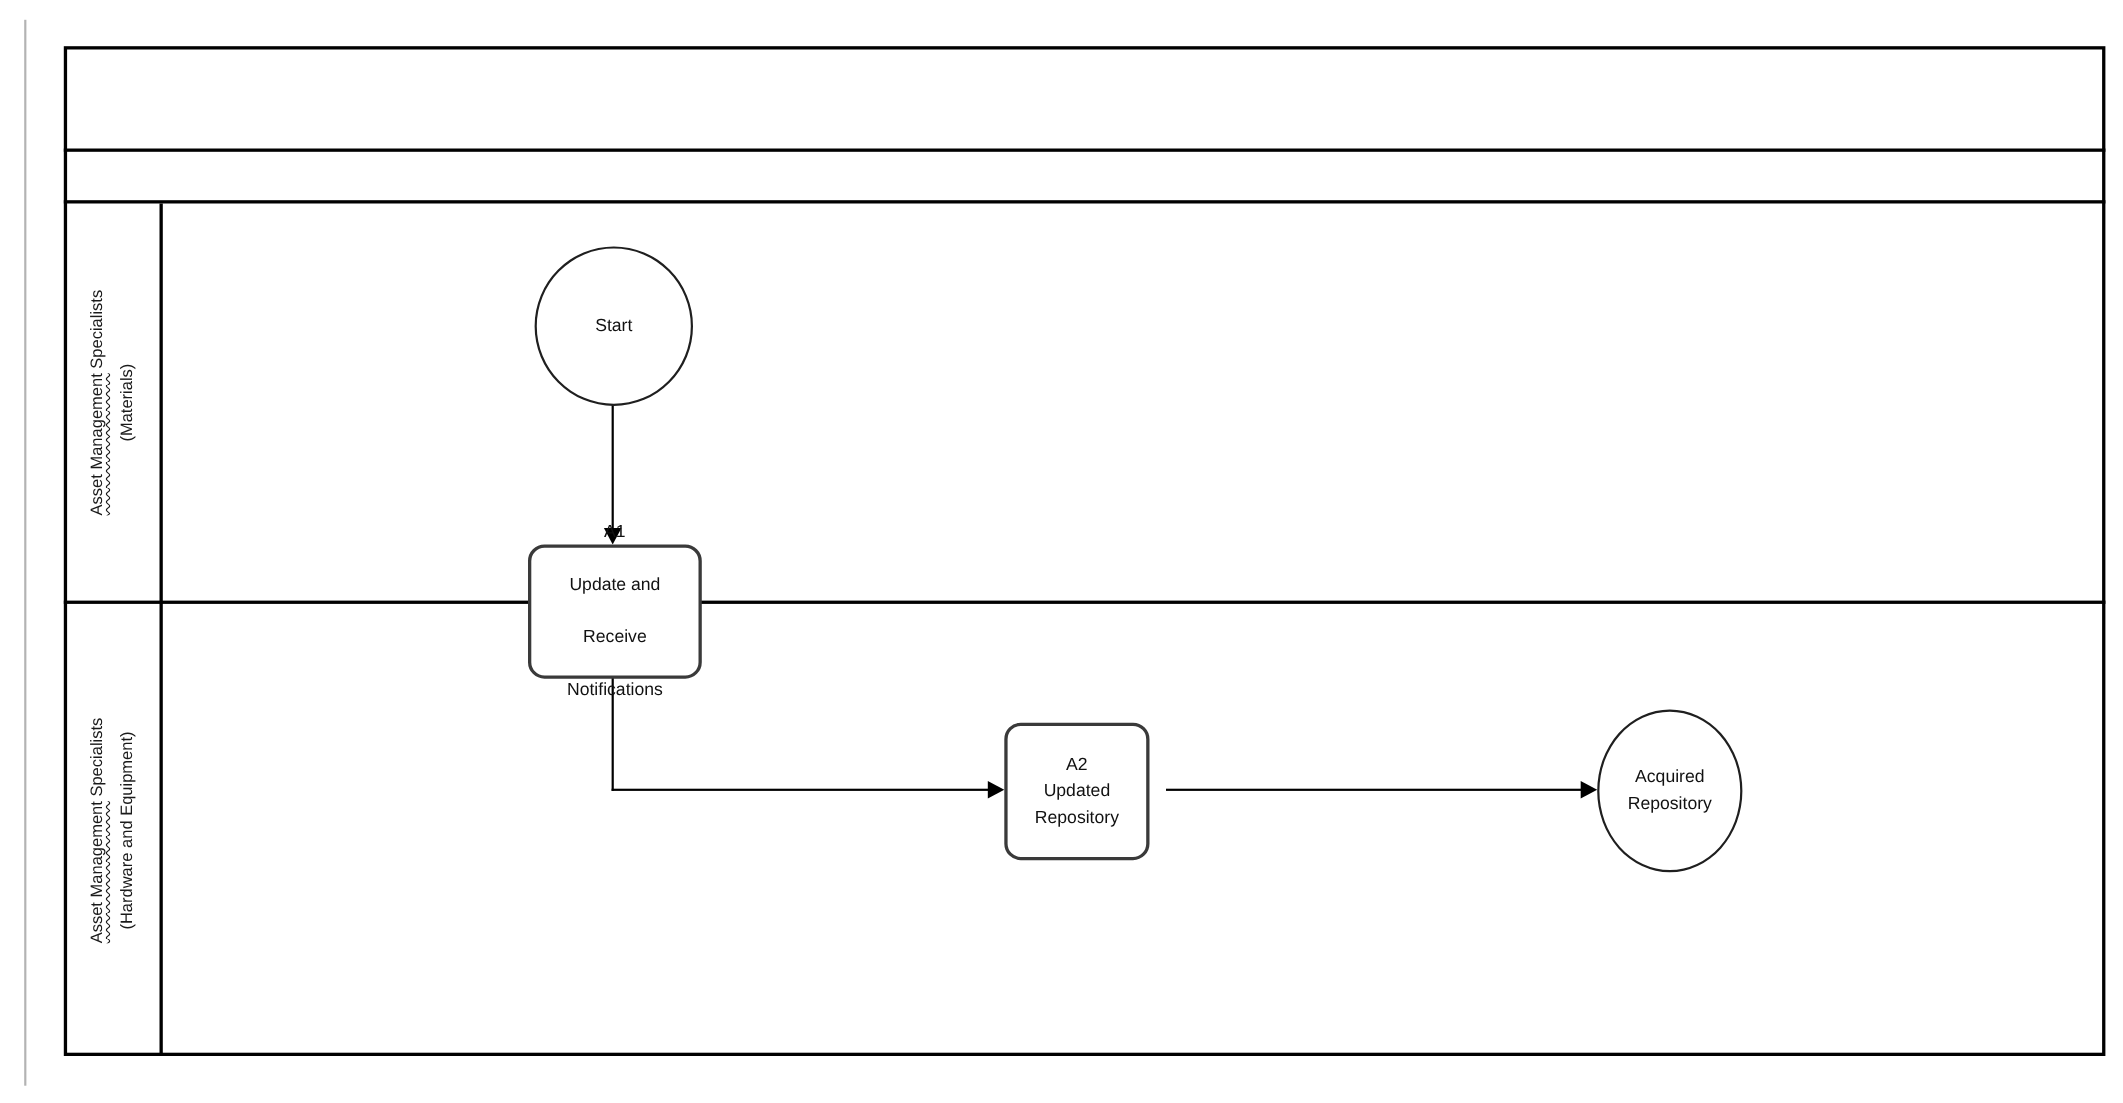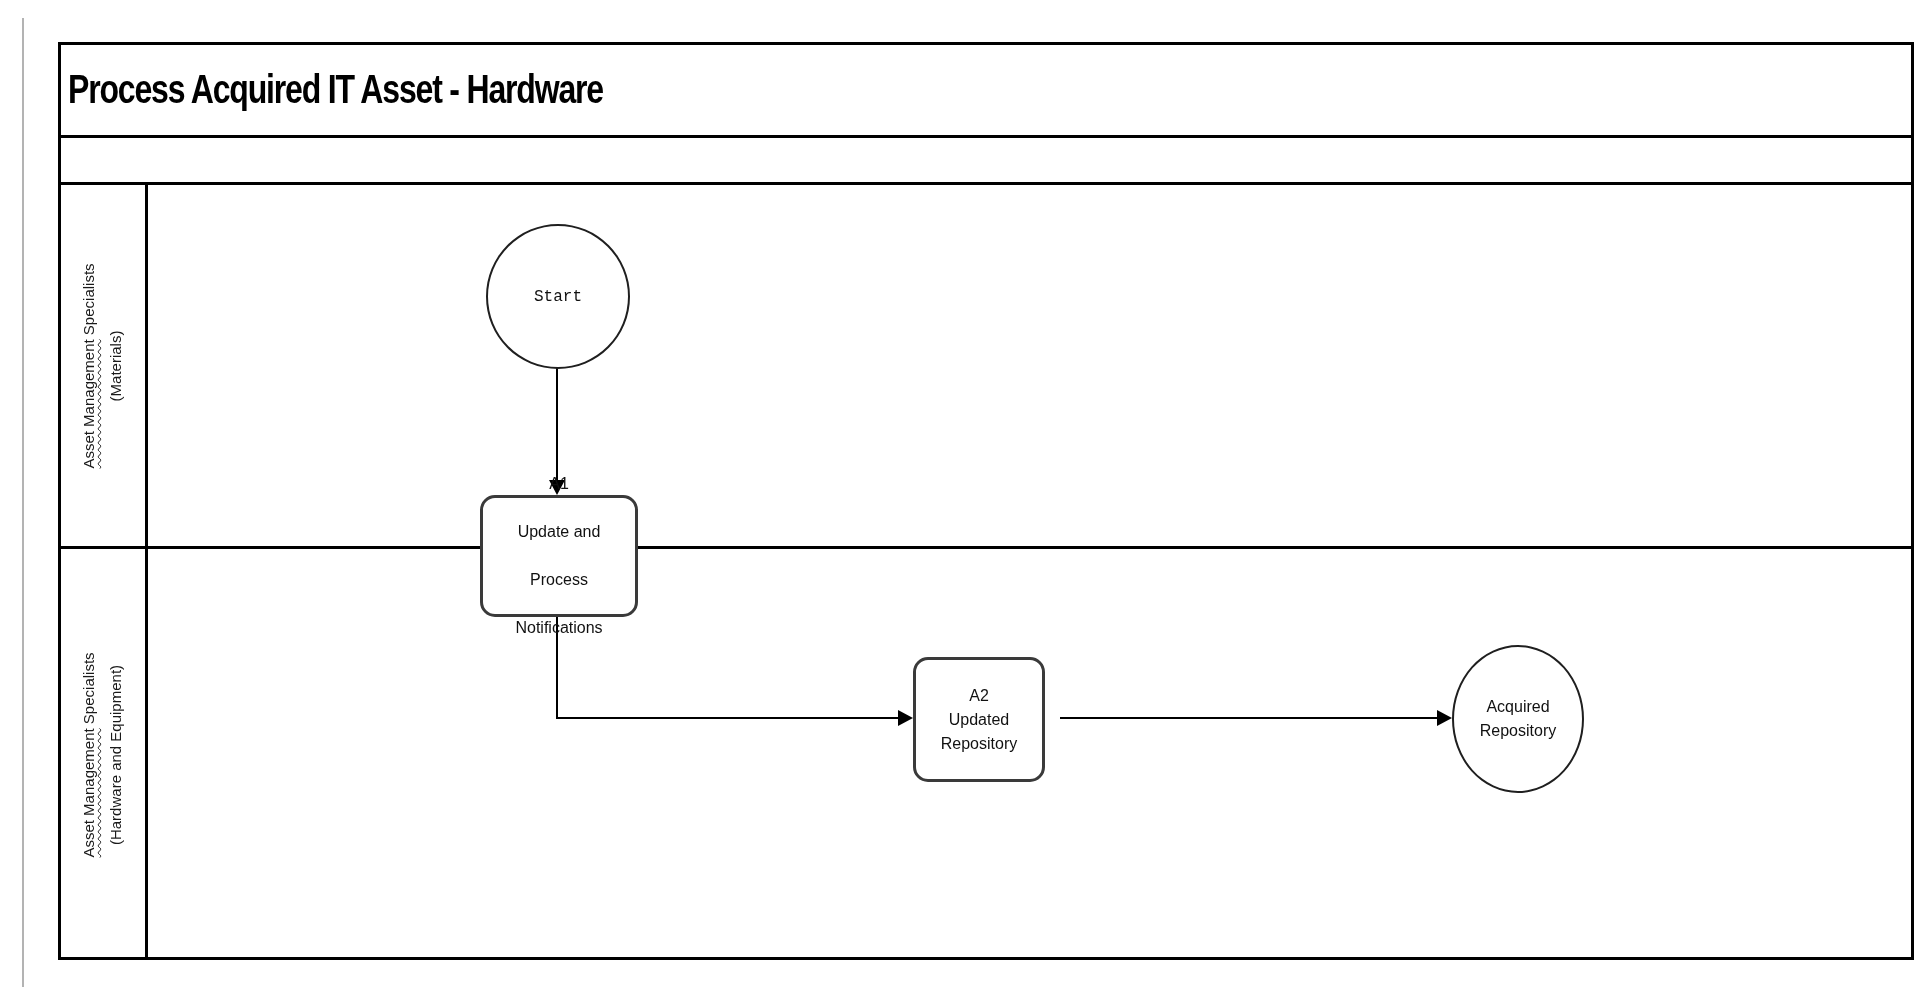--- a/index.html
+++ b/index.html
@@ -124,23 +124,20 @@
 
   <div class="page-edge"></div>
 
   <div class="frame"></div>
 
   <div class="hdiv" style="left:58px; top:135px; width:1856px;"></div>
   <div class="hdiv" style="left:58px; top:182px; width:1856px;"></div>
   <div class="hdiv" style="left:58px; top:546px; width:1856px; z-index:0;"></div>
   <div class="vdiv" style="left:145px; top:185px; height:775px;"></div>
 
-  <div class="title-band">
-    <span class="title-text">Process Acquired IT Asset - Hardware</span>
-  </div>
 
   <div class="lane-label-cell" style="top:185px; height:361px;">
     <div class="rot">
       <div><span class="wavy">Asset Management</span><span> Specialists</span></div>
       <div>(Materials)</div>
     </div>
   </div>
 
   <div class="lane-label-cell" style="top:549px; height:411px;">
     <div class="rot">
@@ -152,28 +149,28 @@
   <div class="conn" style="left:556px; top:368px; width:2px; height:113px;"></div>
   <div class="arrow-down" style="left:549px; top:480px;"></div>
 
   <div class="conn" style="left:556px; top:615px; width:2px; height:104px;"></div>
   <div class="conn" style="left:556px; top:717px; width:343px; height:2px;"></div>
   <div class="arrow-right" style="left:898px; top:710px;"></div>
 
   <div class="conn" style="left:1060px; top:717px; width:378px; height:2px;"></div>
   <div class="arrow-right" style="left:1437px; top:710px;"></div>
 
-  <div class="node event" style="left:486px; top:224px; width:144px; height:145px;font-family:Liberation Mono, monospace;">
+  <div class="node event" style="left:486px; top:224px; width:144px; height:145px;">
     <span>Start</span>
   </div>
 
   <div class="node task" style="left:480px; top:495px; width:158px; height:122px;gap:24px;">
     <span>A1</span>
     <span>Update and</span>
-    <span>Process</span>
+    <span>Receive</span>
     <span>Notifications</span>
   </div>
 
   <div class="node task" style="left:913px; top:657px; width:132px; height:125px;">
     <span>A2</span>
     <span>Updated</span>
     <span>Repository</span>
   </div>
 
   <div class="node event" style="left:1452px; top:645px; width:132px; height:148px;">

